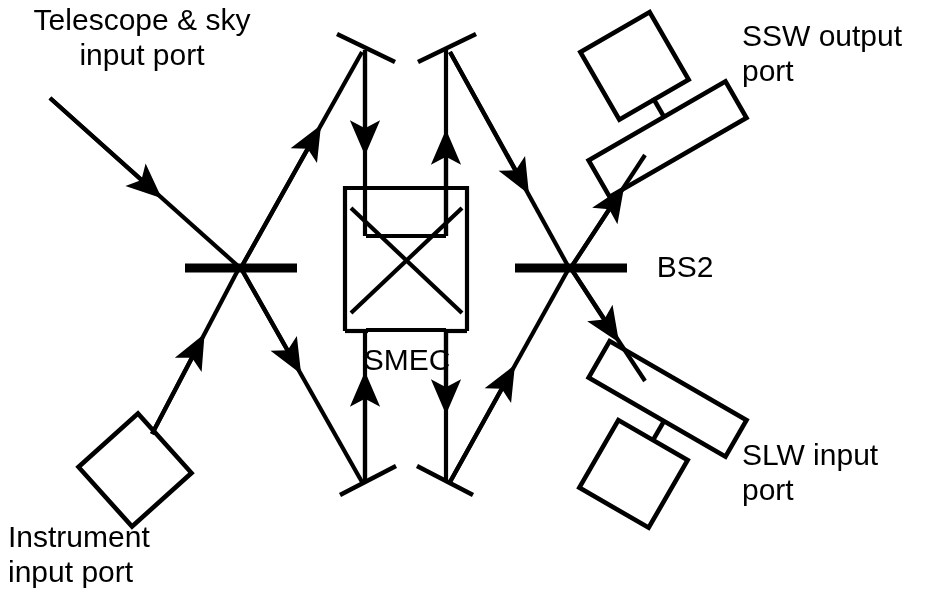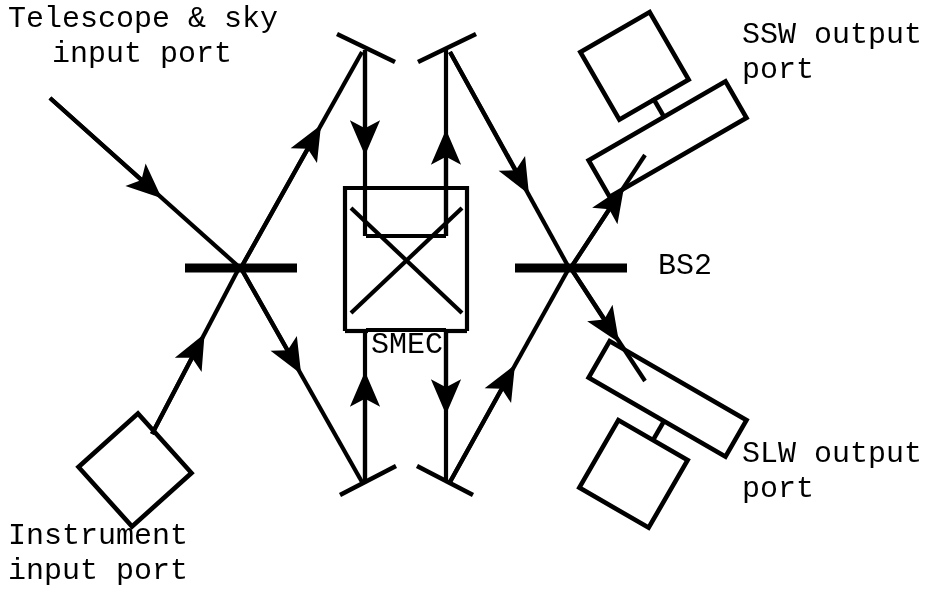--- a/index.html
+++ b/index.html
@@ -19,36 +19,36 @@
     position: absolute;
     left: 0;
     top: 0;
     width: 933px;
     height: 615px;
     display: block;
   }
   .lbl {
     position: absolute;
     color: #000000;
-    font-family: Liberation Mono, monospace;
+    font-family: Liberation Sans, sans-serif;
     font-size: 30px;
     line-height: 1.18;
     white-space: pre;
     user-select: none;
   }
   .lbl.center { text-align: center; }
   .lbl.left { text-align: left; }
 
   #label-telescope { left: 8px;  top: 2px;  width: 268px; text-align: center; }
   #label-instrument { left: 8px; top: 519px; width: 226px; text-align: left; }
   #label-ssw       { left: 742px; top: 18px;  width: 190px; text-align: left; }
   #label-slw       { left: 742px; top: 437px; width: 190px; text-align: left; }
   #label-bs1       { left: 92px;  top: 249px; width: 88px;  text-align: left; }
   #label-bs2       { left: 640px; top: 249px; width: 90px;  text-align: center; }
-  #label-smec      { left: 352px; top: 328px; width: 110px; text-align: center; }
+  #label-smec      { left: 352px; top: 342px; width: 110px; text-align: center; }
 </style>
 </head>
 <body>
 
 <div id="diagram-root">
 
   <svg id="optics" viewBox="0 0 933 615">
     <defs>
       <marker id="ah" markerWidth="11" markerHeight="11" refX="4.2" refY="4.0" orient="auto" markerUnits="strokeWidth">
         <path d="M0.2,0.4 L8.6,4.0 L0.2,7.6 L2.1,4.0 Z" fill="#000000"></path>
@@ -176,21 +176,21 @@
 
   <div class="lbl center" id="label-telescope">Telescope &amp; sky
 input port</div>
 
   <div class="lbl center" id="label-instrument">Instrument
 input port</div>
 
   <div class="lbl left" id="label-ssw">SSW output
 port</div>
 
-  <div class="lbl left" id="label-slw">SLW output
+  <div class="lbl left" id="label-slw">SLW input
 port</div>
 
 
   <div class="lbl left" id="label-bs2">BS2</div>
 
   <div class="lbl center" id="label-smec">SMEC</div>
 
 </div>
 
 </body></html>

